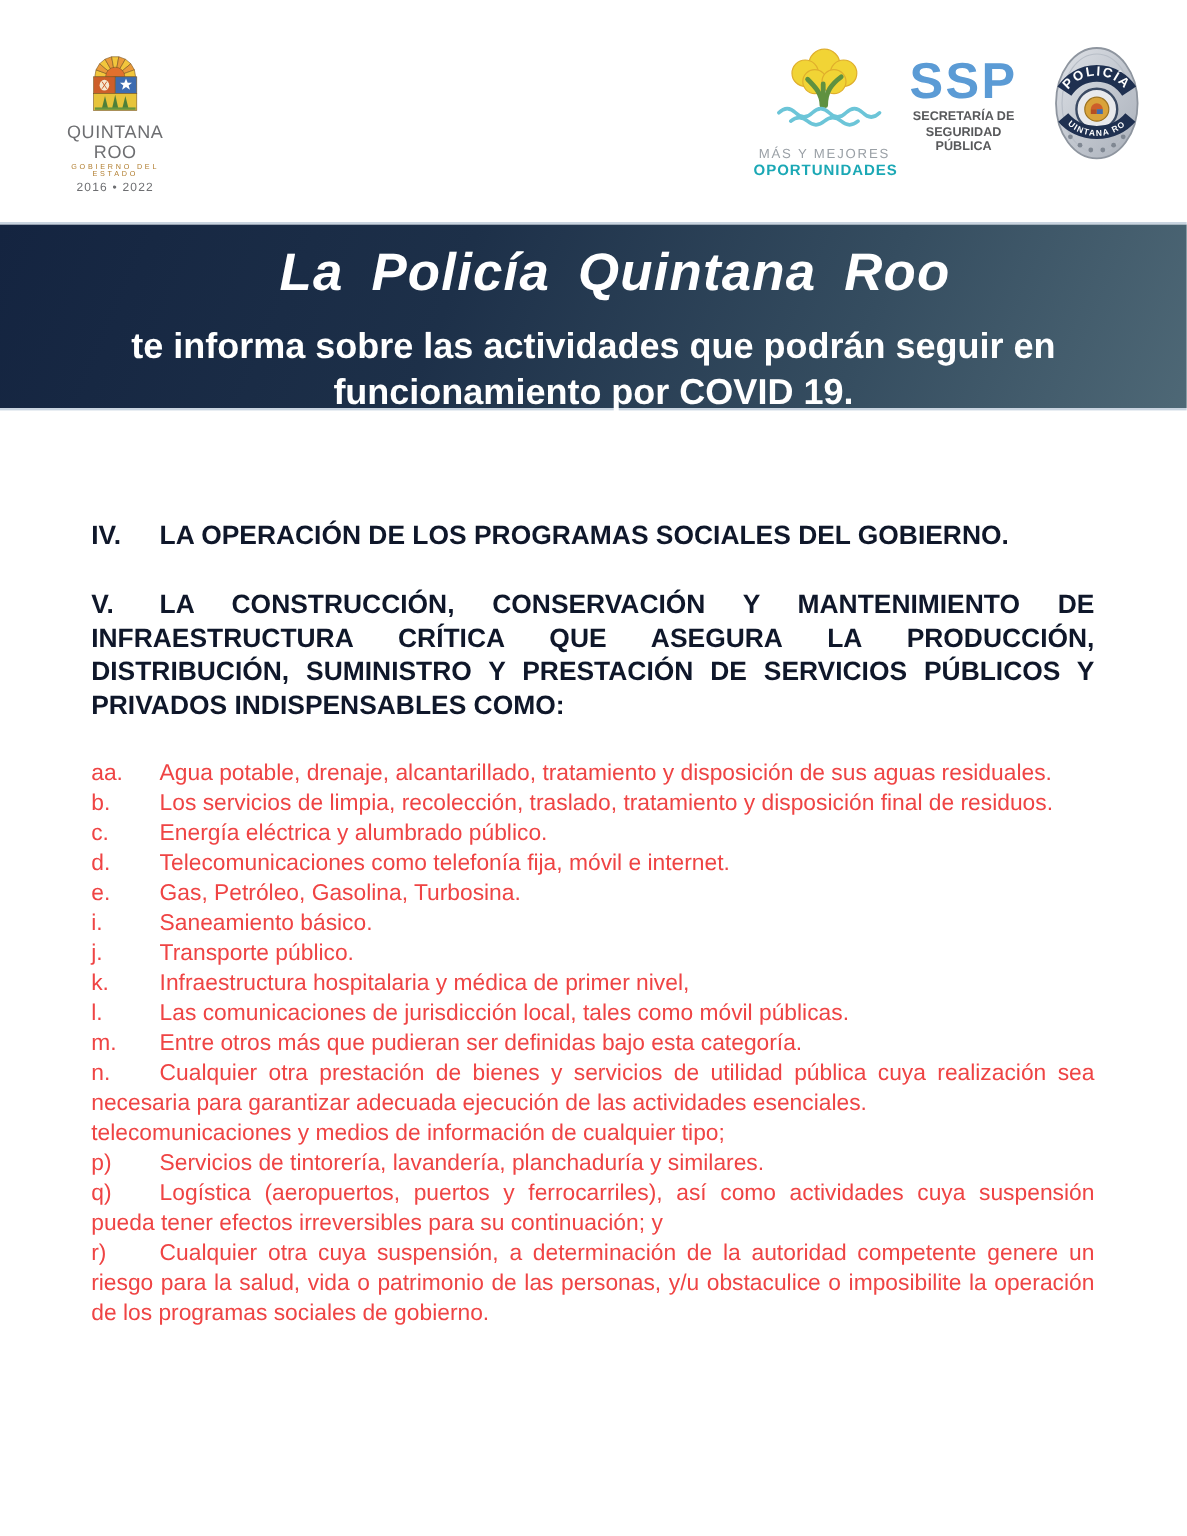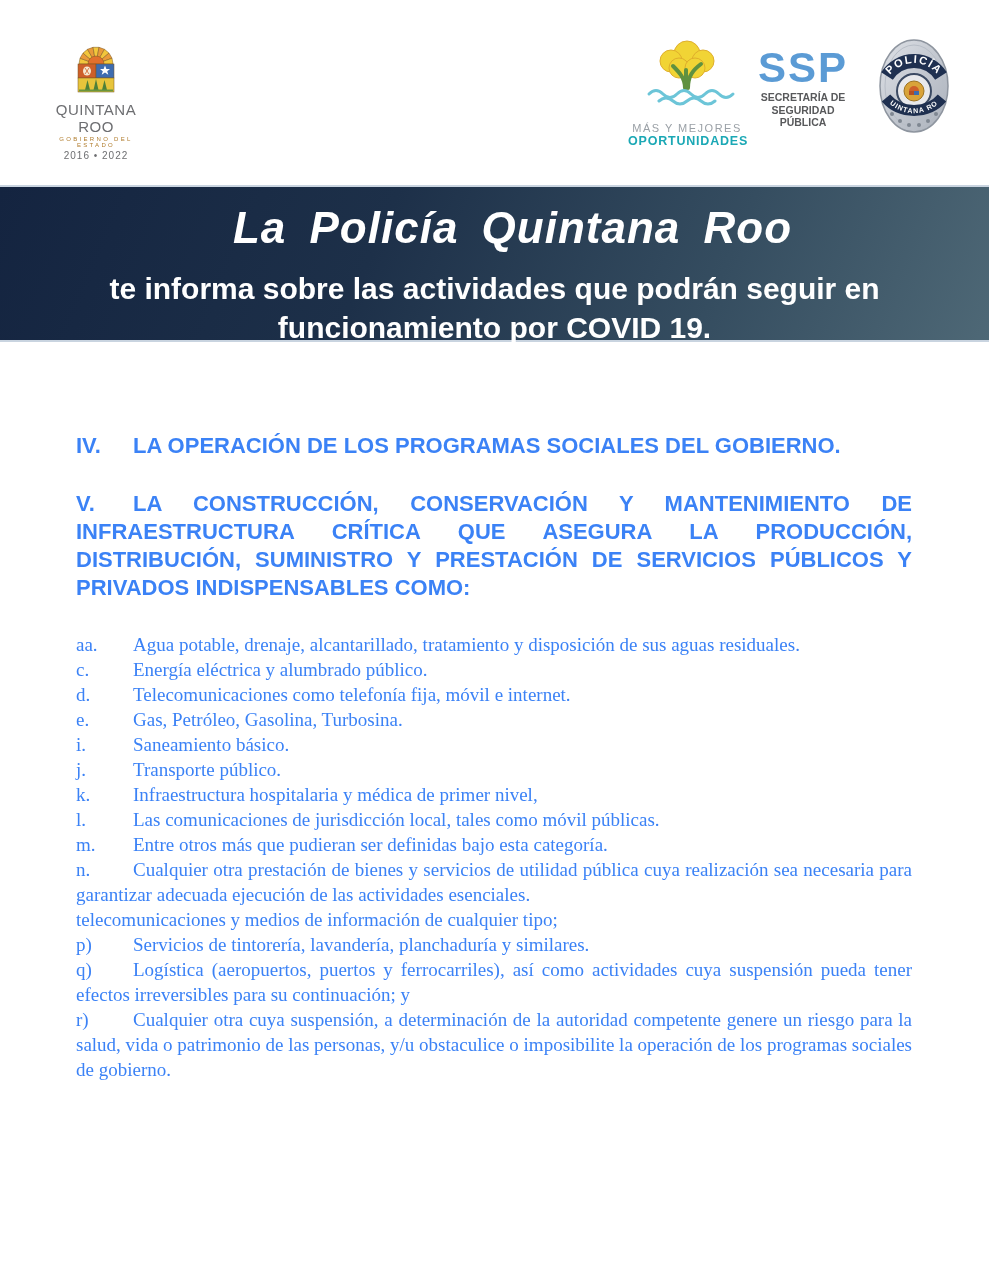--- a/index.html
+++ b/index.html
@@ -27,26 +27,26 @@
   .banner{left:0;top:185px;width:989px;height:157px;
     background:linear-gradient(113deg,#142440 0%,#1d3049 38%,#354d60 72%,#4e6876 100%);
     border-top:2px solid #c9d4e0;border-bottom:2px solid #c9d4e0;
     box-sizing:border-box;text-align:center;color:#ffffff;}
   .banner-title{margin-top:16px;font-size:44px;line-height:50px;font-weight:bold;font-style:italic;
     letter-spacing:1px;word-spacing:10px;padding-left:36px;}
   .banner-subtitle{font-size:30px;line-height:39px;font-weight:bold;margin-top:16px;}
 
   
   .content{left:76px;top:432px;width:836px;}
-  .sec{font-size:22px;line-height:28px;font-weight:bold;color:#3b82f6;margin:0;
+  .sec{font-size:22px;line-height:28px;font-weight:bold;color:#0f172a;margin:0;
        text-align:justify;text-align-last:left;}
   .sec + .sec{margin-top:30px;}
   .list{margin-top:30px;}
-  .item{font-size:19px;line-height:25px;color:#3b82f6;margin:0;
-        text-align:justify;text-align-last:left;font-family:Liberation Serif, serif;}
+  .item{font-size:19px;line-height:25px;color:#ef4444;margin:0;
+        text-align:justify;text-align-last:left;}
   .marker{display:inline-block;width:57px;}
   .marker:empty{display:none;}
 </style>
 </head>
 <body>
 
 <div class="abs qroo-logo">
   <svg width="60" height="60" viewBox="0 0 60 60">
     <g stroke="#7a5620" stroke-width="0.5">
       <path d="M30,30 L13,30 L14,24.2 Z" fill="#f2c63c"></path>
@@ -156,20 +156,21 @@
 
 <div class="abs content">
   <div>
   <p class="sec"><span class="marker">IV.</span><span>LA OPERACIÓN DE LOS PROGRAMAS SOCIALES DEL GOBIERNO.</span></p>
 
   <p class="sec"><span class="marker">V.</span><span>LA CONSTRUCCIÓN, CONSERVACIÓN Y MANTENIMIENTO DE INFRAESTRUCTURA CRÍTICA QUE ASEGURA LA PRODUCCIÓN, DISTRIBUCIÓN, SUMINISTRO Y PRESTACIÓN DE SERVICIOS PÚBLICOS Y PRIVADOS INDISPENSABLES COMO:</span></p>
 </div>
   <div class="list">
   <p class="item"><span class="marker">aa.</span><span>Agua potable, drenaje, alcantarillado, tratamiento y disposición de sus aguas residuales.</span></p>
 
+  <p class="item"><span class="marker">b.</span><span>Los servicios de limpia, recolección, traslado, tratamiento y disposición final de residuos.</span></p>
 
   <p class="item"><span class="marker">c.</span><span>Energía eléctrica y alumbrado público.</span></p>
 
   <p class="item"><span class="marker">d.</span><span>Telecomunicaciones como telefonía fija, móvil e internet.</span></p>
 
   <p class="item"><span class="marker">e.</span><span>Gas, Petróleo, Gasolina, Turbosina.</span></p>
 
   <p class="item"><span class="marker">i.</span><span>Saneamiento básico.</span></p>
 
   <p class="item"><span class="marker">j.</span><span>Transporte público.</span></p>

